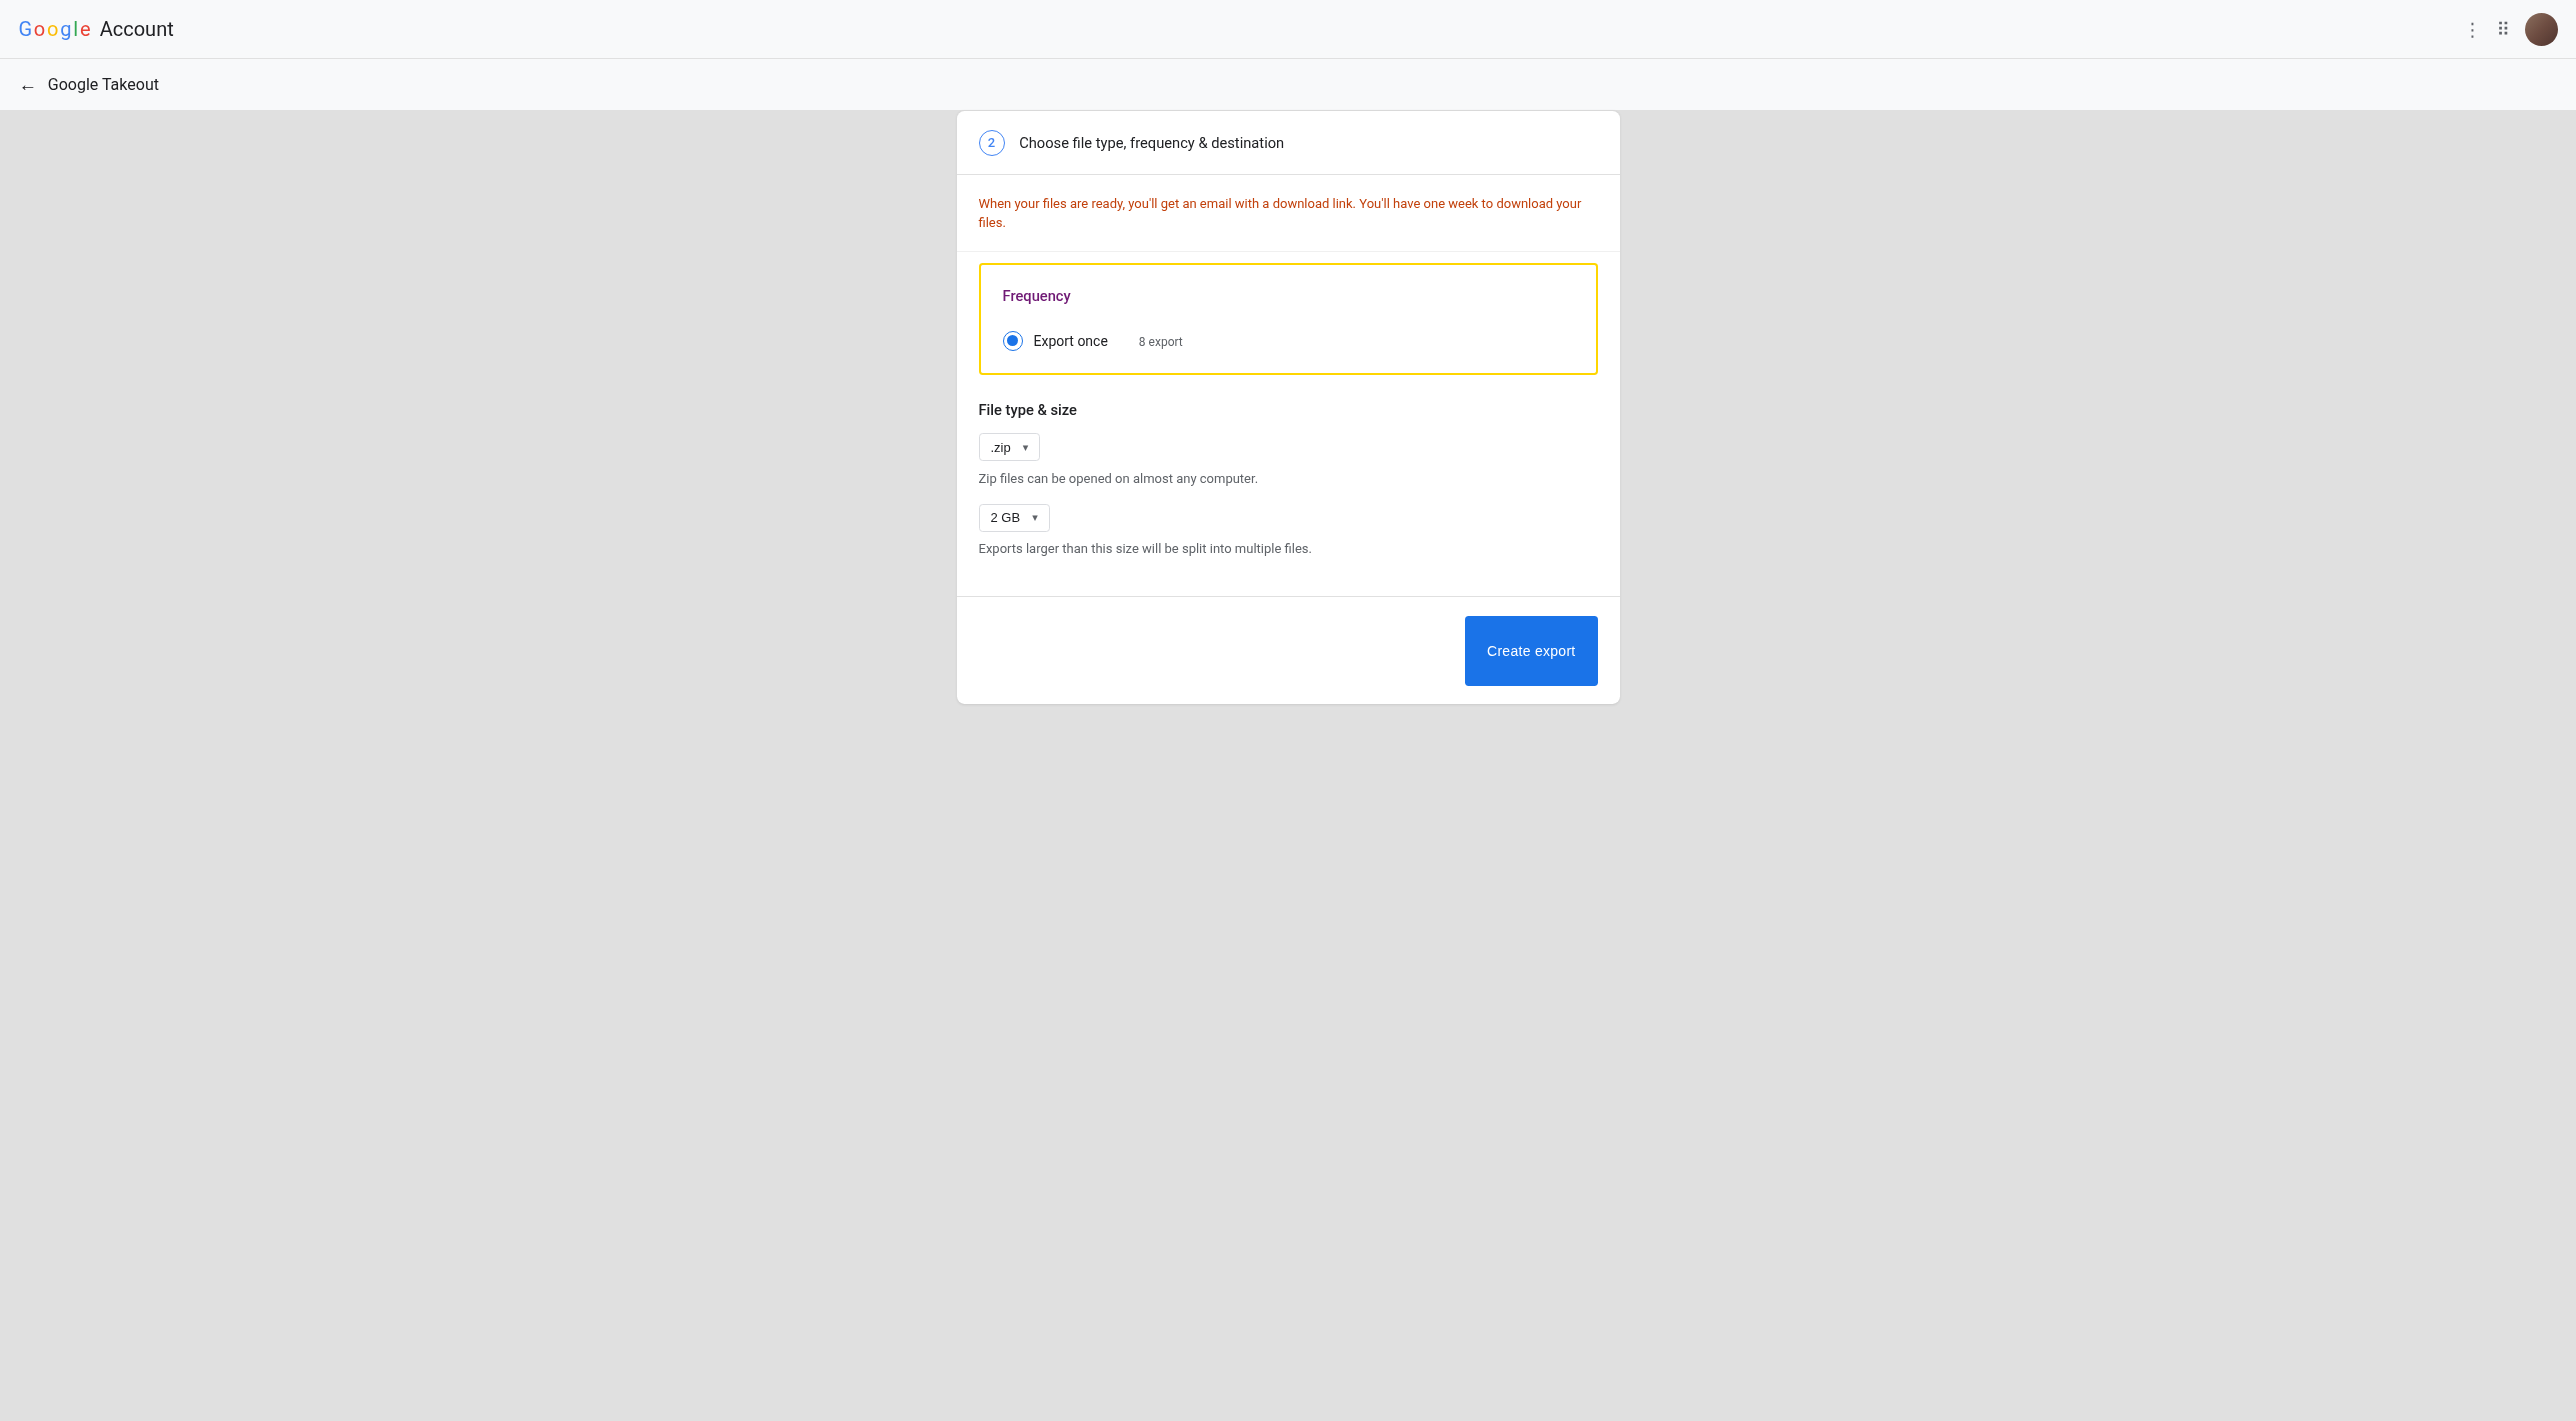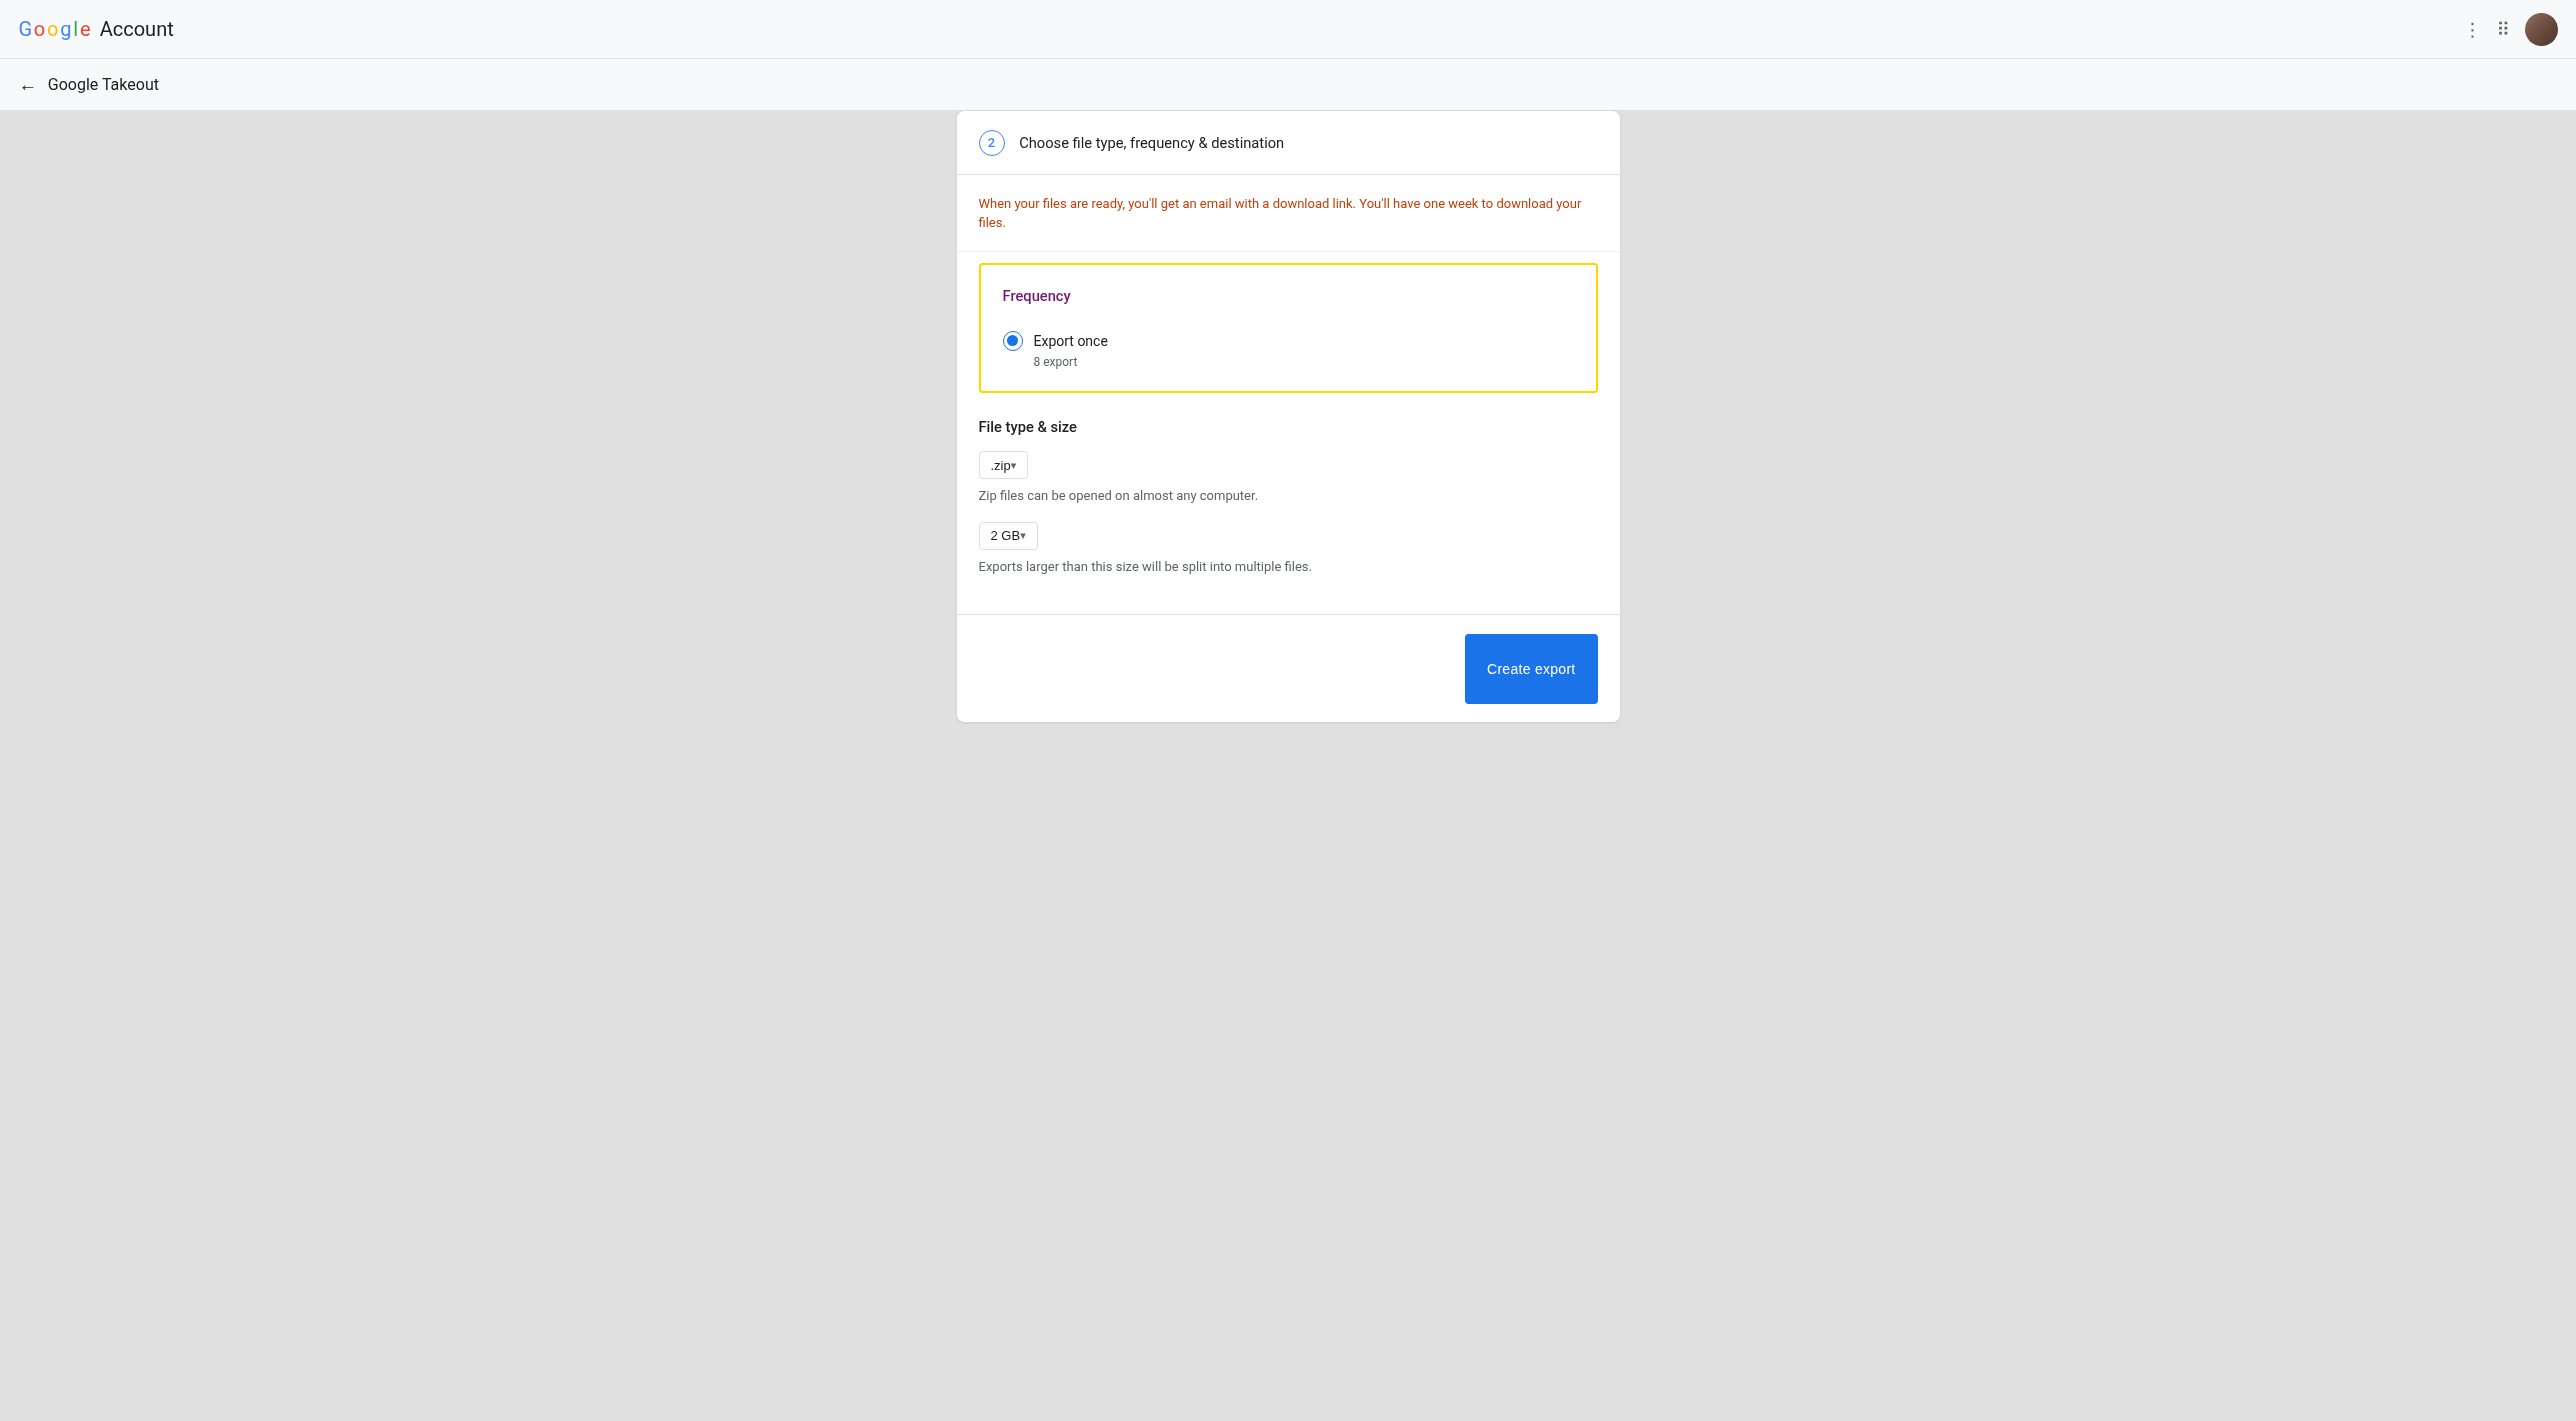--- a/index.html
+++ b/index.html
@@ -149,21 +149,21 @@
       border-radius: 3.7px;
     }
     .section-title {
       font-size: 14.7px;
       color: #701a75;
       font-weight: 500;
       margin-bottom: 26px;
     }
     .radio-option {
       display: flex;
-      flex-direction: column;
+      flex-direction: row;
       margin-bottom: 22px;
     }
     .radio-option:last-child {
       margin-bottom: 0;
     }
     .radio-row {
       display: flex;
       align-items: center;
       gap: 11px;
       cursor: pointer;
@@ -204,21 +204,21 @@
     }
     .file-section-title {
       font-size: 14.7px;
       color: #202124;
       font-weight: 500;
       margin-bottom: 14.7px;
     }
     .dropdown-btn {
       display: inline-flex;
       align-items: center;
-      gap: 0;
+      gap: 12px;
       padding: 5.5px 11px;
       border: 0.9px solid #dadce0;
       border-radius: 3.7px;
       background: #fff;
       cursor: pointer;
       font-size: 13px;
       color: #202124;
     }
     .dropdown-arrow {
       font-size: 11px;

